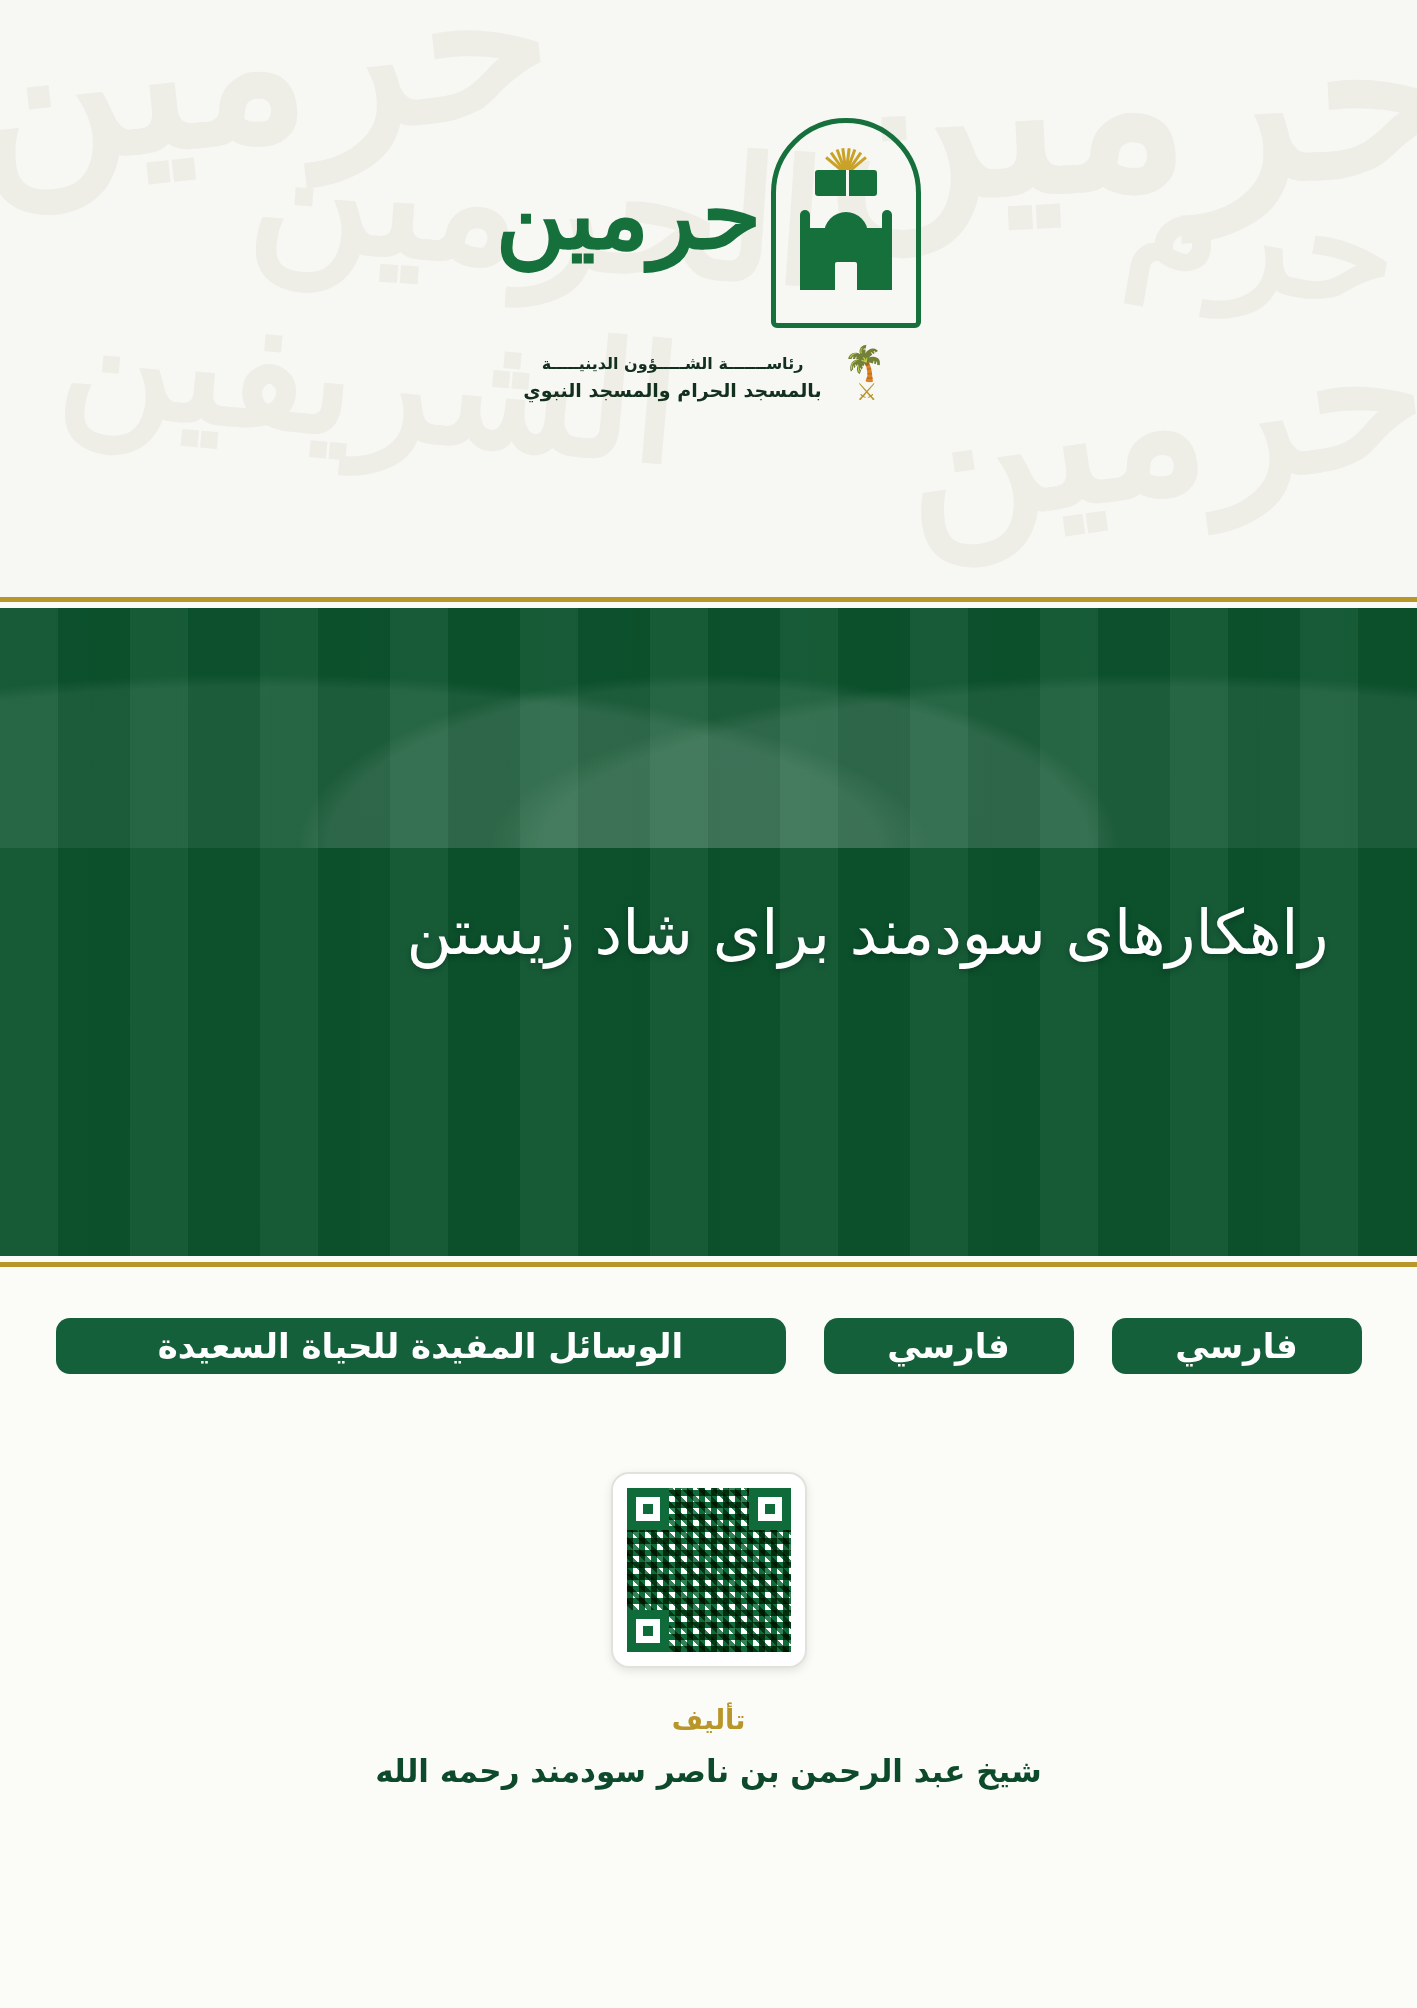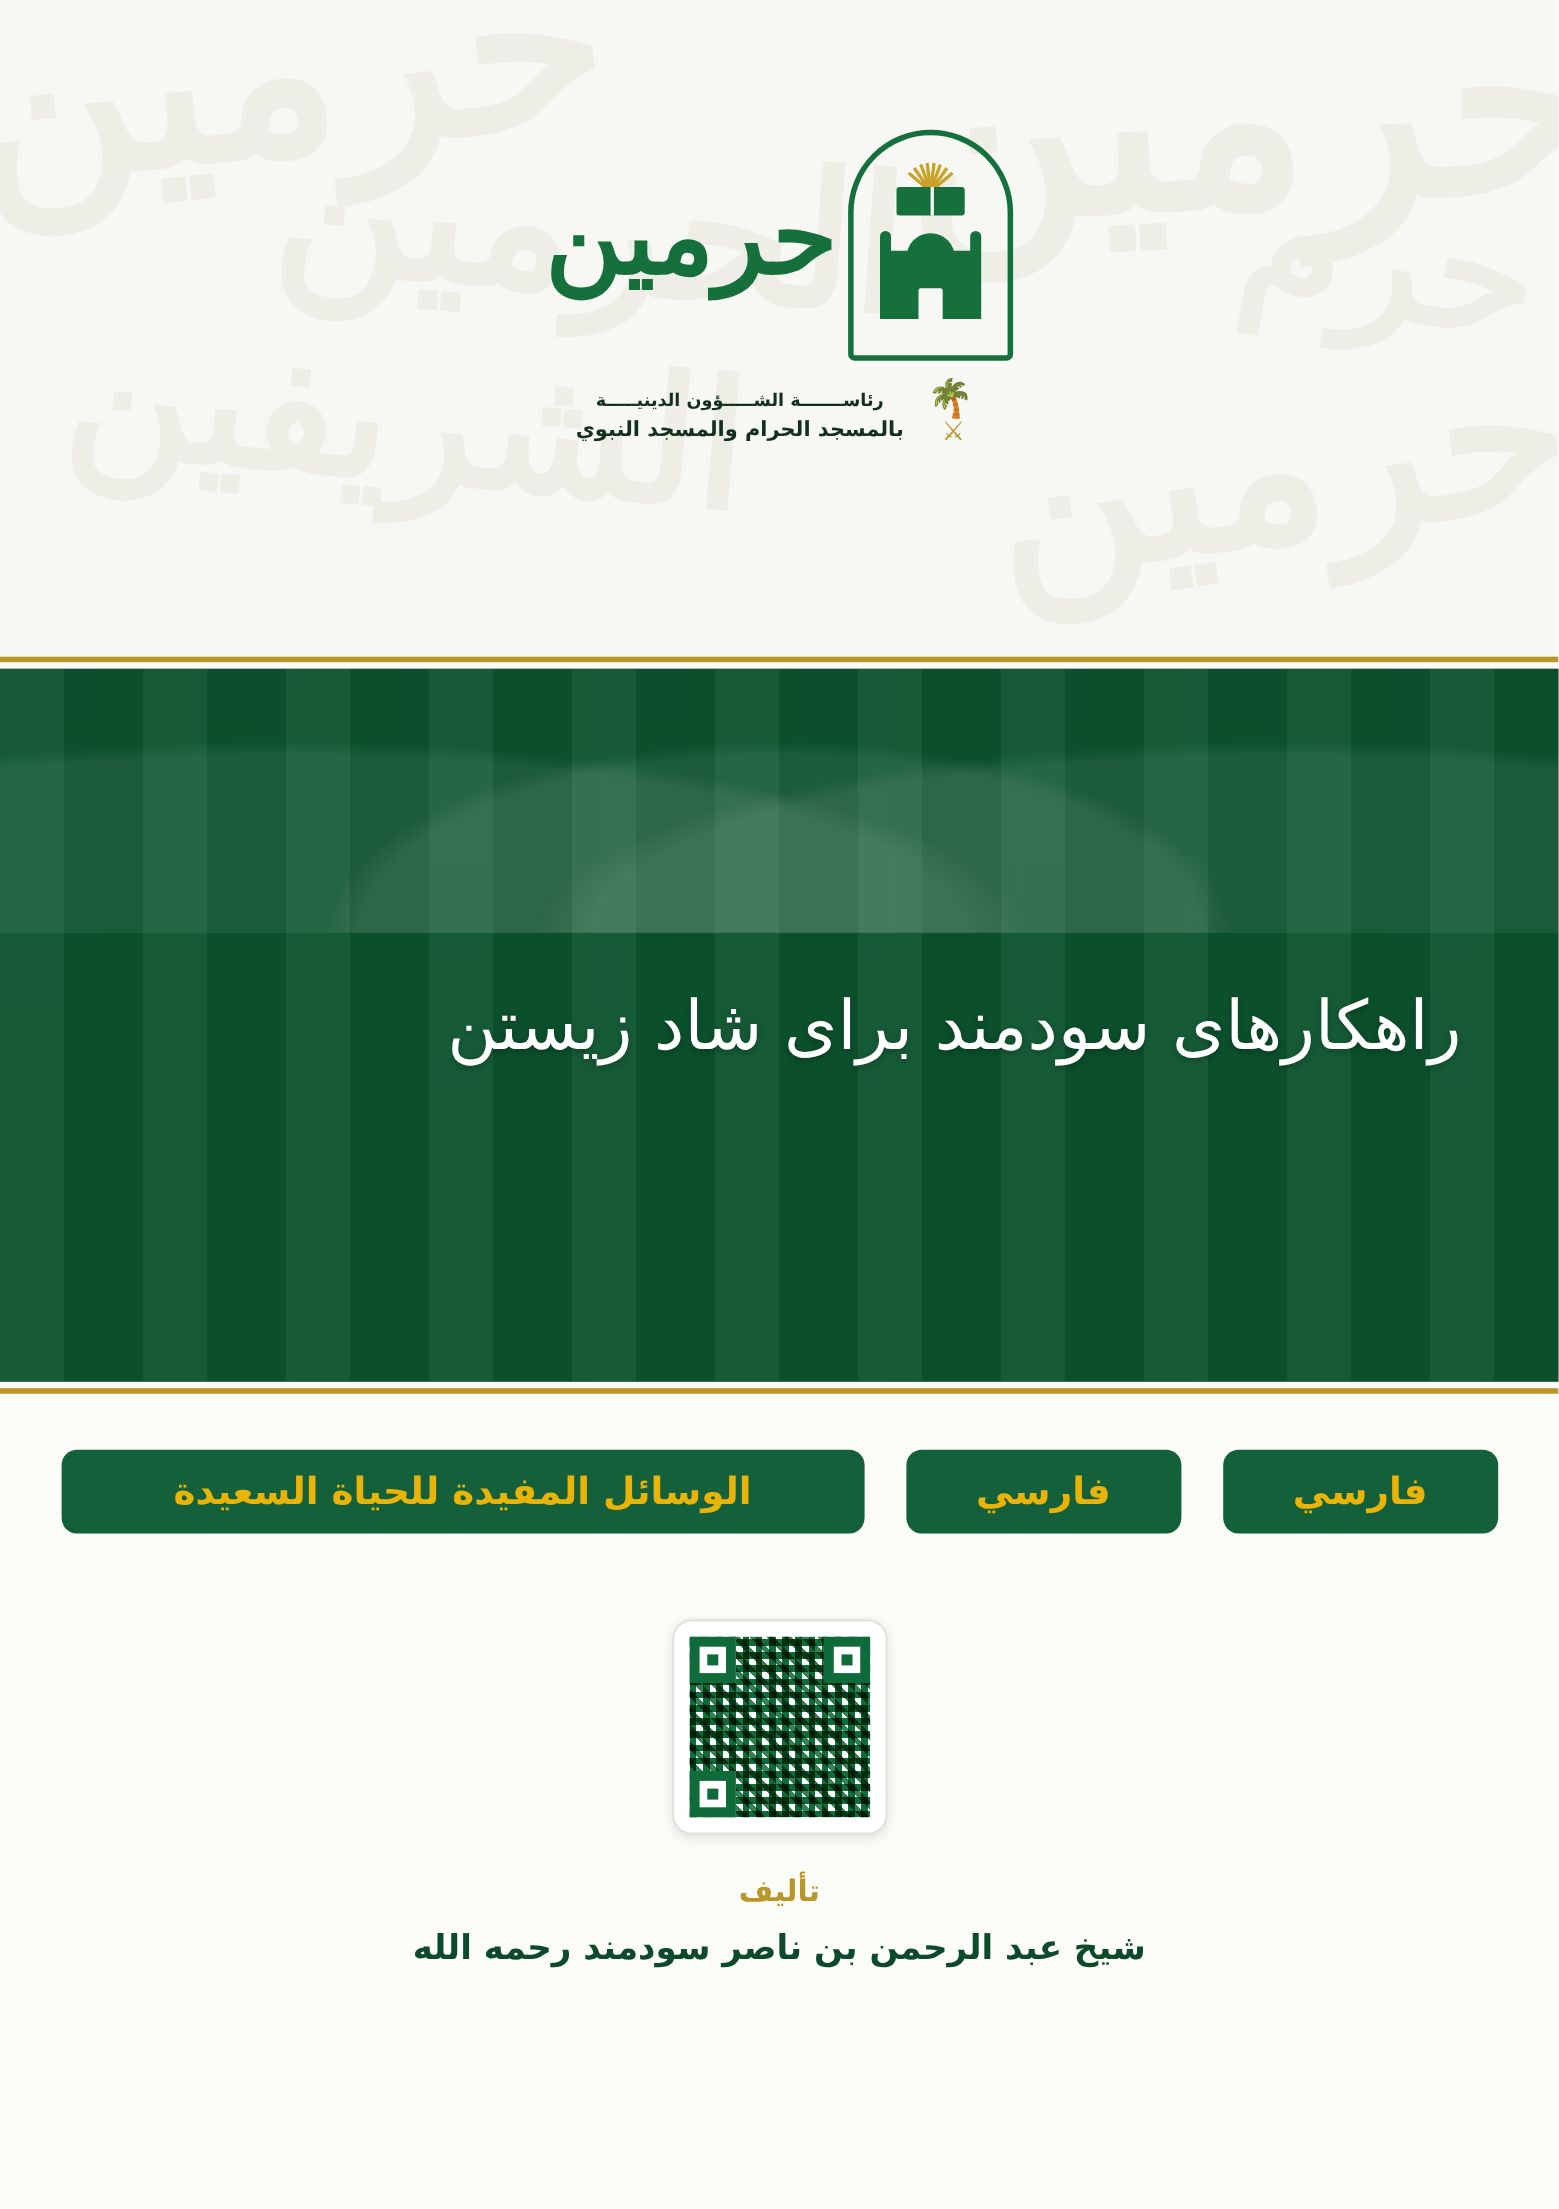--- a/index.html
+++ b/index.html
@@ -245,23 +245,23 @@
     position: absolute;
     top: 1318px; left: 0;
     width: 1417px;
     display: flex;
     flex-direction: row;
     justify-content: center;
     gap: 38px;
   }
   .chip {
     background: #14603a;
-    color: #eab308;
+    color: #ffffff;
     border-radius: 14px;
-    height: 76px;
+    height: 56px;
     display: flex;
     align-items: center;
     justify-content: center;
     font-size: 34px;
     font-weight: bold;
     padding: 0 40px;
   }
   .chip.wide { min-width: 730px; }
   .chip.mid { min-width: 250px; }
   .chip.narrow { min-width: 250px; }

